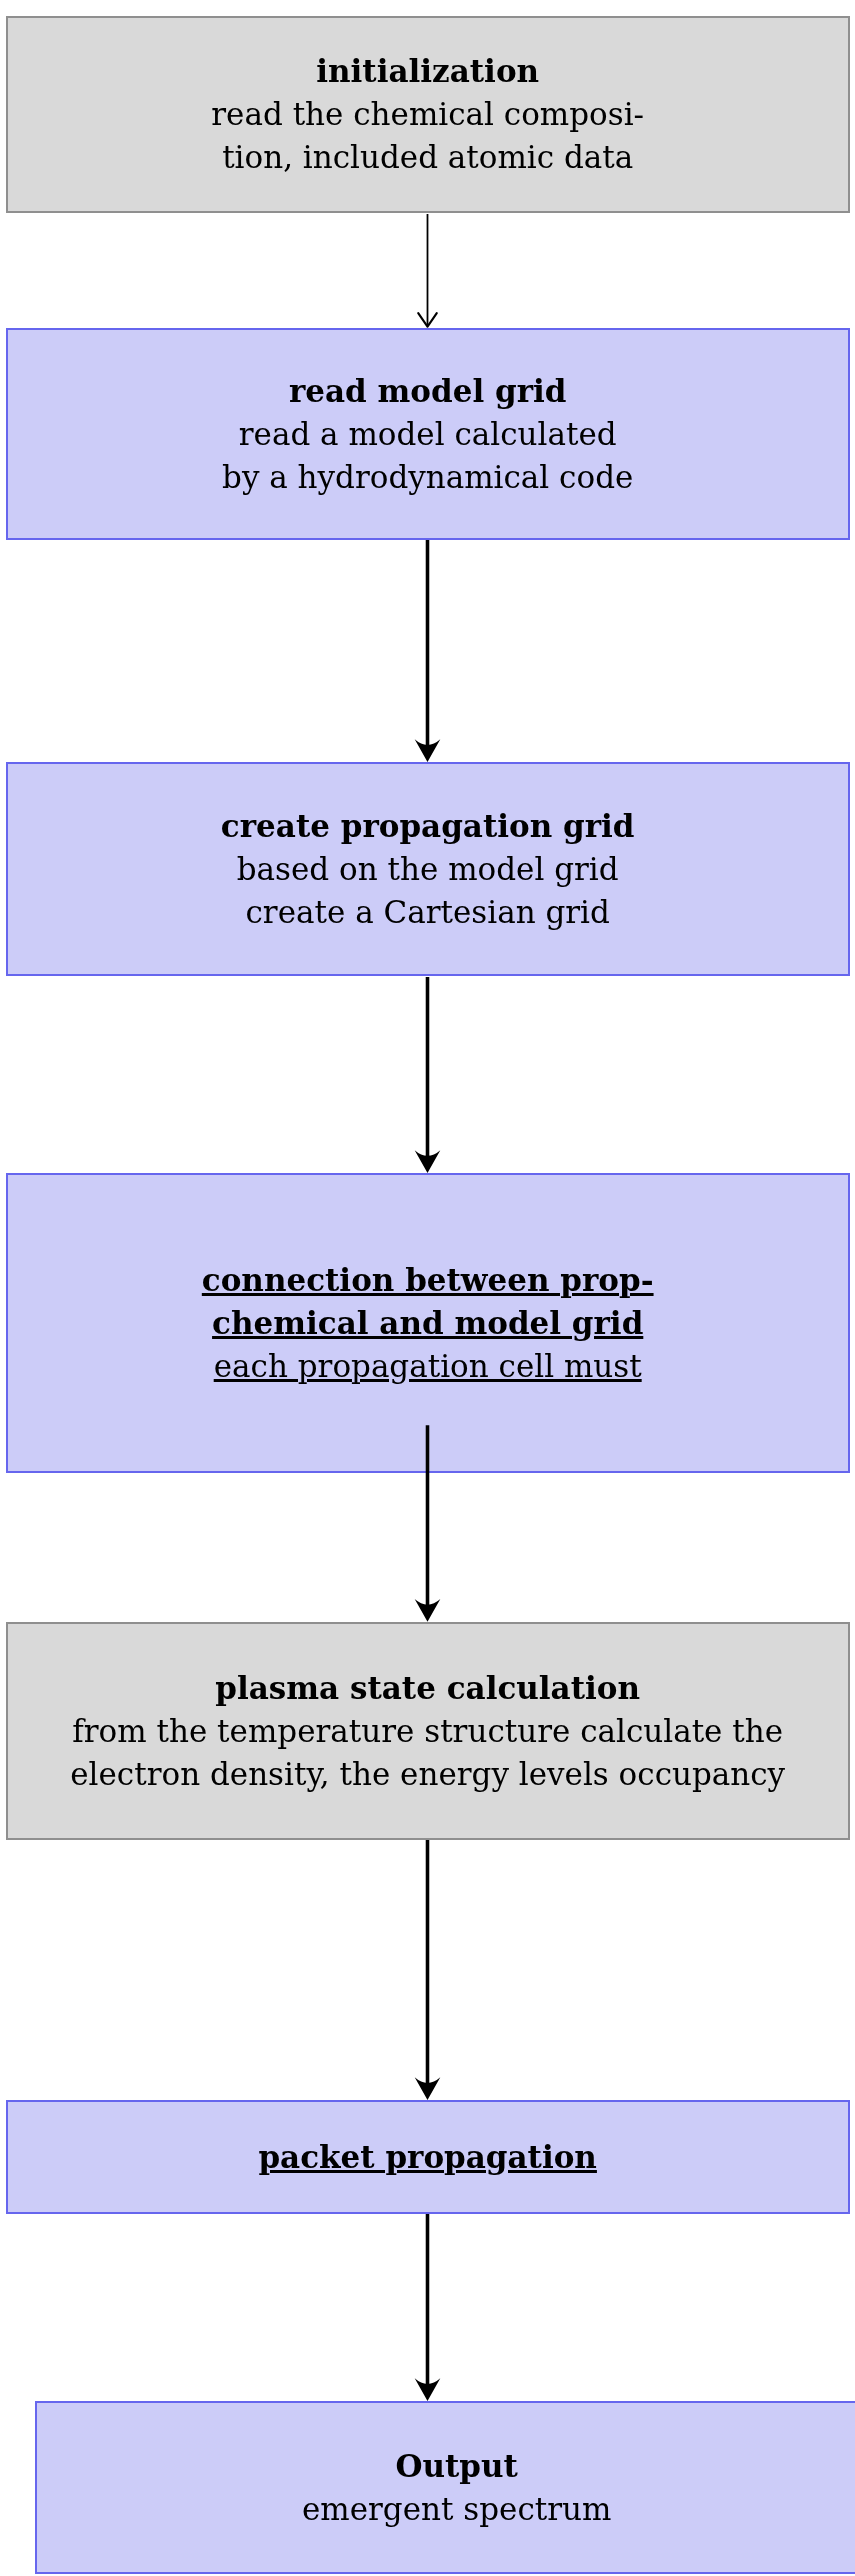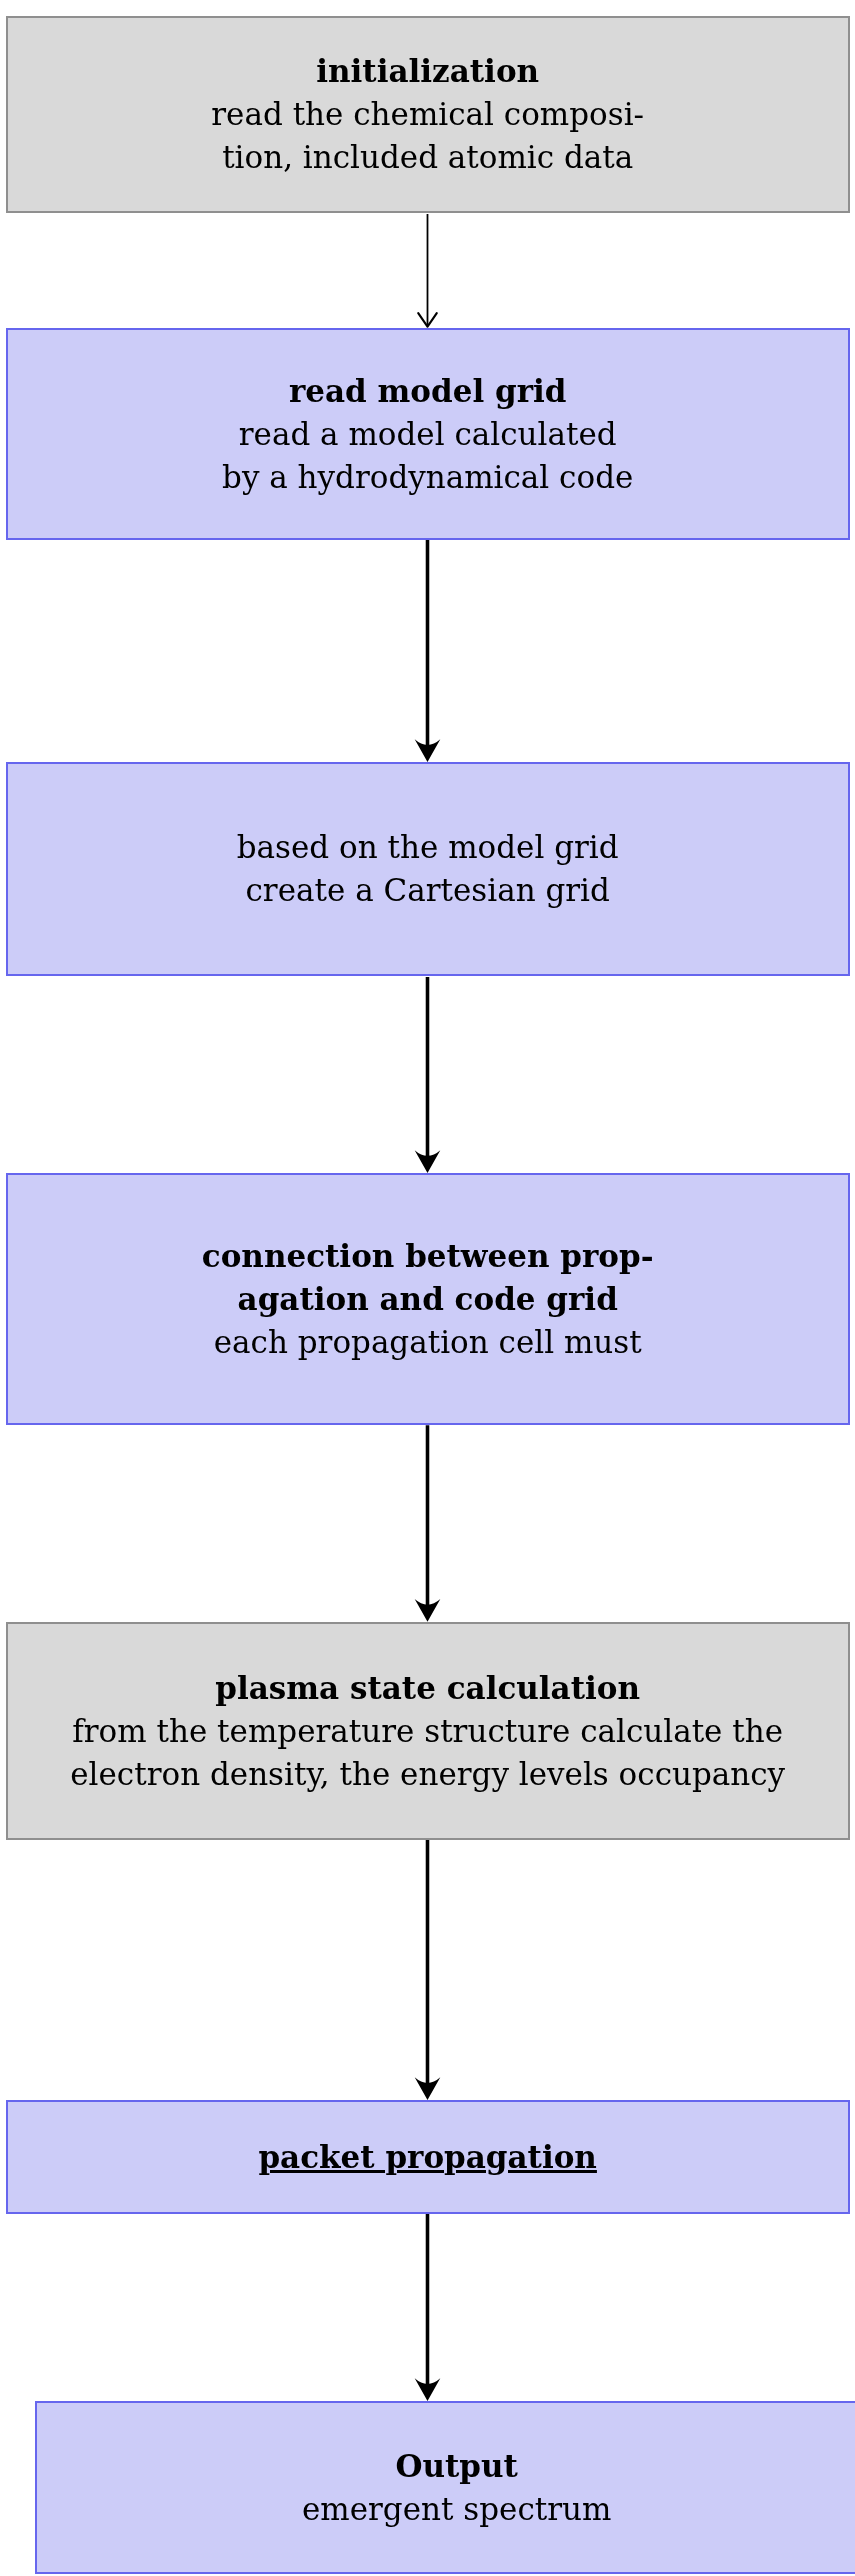--- a/index.html
+++ b/index.html
@@ -48,21 +48,21 @@
     height: 43px;
     line-height: 43px;
     font-size: 31px;
     white-space: nowrap;
   }
   .title { font-weight: bold; }
   
   .b0 { top: 16.4px;   height: 197px; }
   .b1 { top: 328px;  height: 212px; text-align: right; }
   .b2 { top: 762px; height: 214px; }
-  .b3 { top: 1173px; height: 252px; }
+  .b3 { top: 1173px; height: 300px; text-decoration: underline; }
   .b4 { top: 1622px; height: 218px; }
   .b5 { top: 2100px; height: 114px; text-decoration: underline; }
   .b6 { top: 2401px; height: 173px; margin-left: 29px; }
   .arrow {
     position: absolute;
     left: 399px;
     width: 57px;
     overflow: visible;
   }
   .a0 { top: 214px;  height: 114px; }
@@ -96,32 +96,33 @@
     <span class="line">read a model calculated</span>
     <span class="line">by a hydrodynamical code</span>
   </div>
 
   <svg class="arrow a1" viewBox="0 0 80 312" aria-hidden="true">
     <line class="shaft" x1="40" y1="0" x2="40" y2="302" stroke-width="5"></line>
     <path class="head" d="M40,312 L22,280 Q40,296 58,280 Z"></path>
   </svg>
 
   <div class="flowbox b2" data-variant="purple">
+    <span class="line title">create propagation grid</span>
     <span class="line">based on the model grid</span>
     <span class="line">create a Cartesian grid</span>
   </div>
 
   <svg class="arrow a2" viewBox="0 0 80 275" aria-hidden="true">
     <line class="shaft" x1="40" y1="0" x2="40" y2="265" stroke-width="5"></line>
     <path class="head" d="M40,275 L22,243 Q40,259 58,243 Z"></path>
   </svg>
 
   <div class="flowbox b3" data-variant="purple">
     <span class="line title">connection between prop-</span>
-    <span class="line title">agation and code grid</span>
+    <span class="line title">chemical and model grid</span>
     <span class="line">each propagation cell must</span>
   </div>
 
   <svg class="arrow a3" viewBox="0 0 80 276" aria-hidden="true">
     <line class="shaft" x1="40" y1="0" x2="40" y2="266" stroke-width="5"></line>
     <path class="head" d="M40,276 L22,244 Q40,260 58,244 Z"></path>
   </svg>
 
   <div class="flowbox b4" data-variant="gray">
     <span class="line title">plasma state calculation</span>

